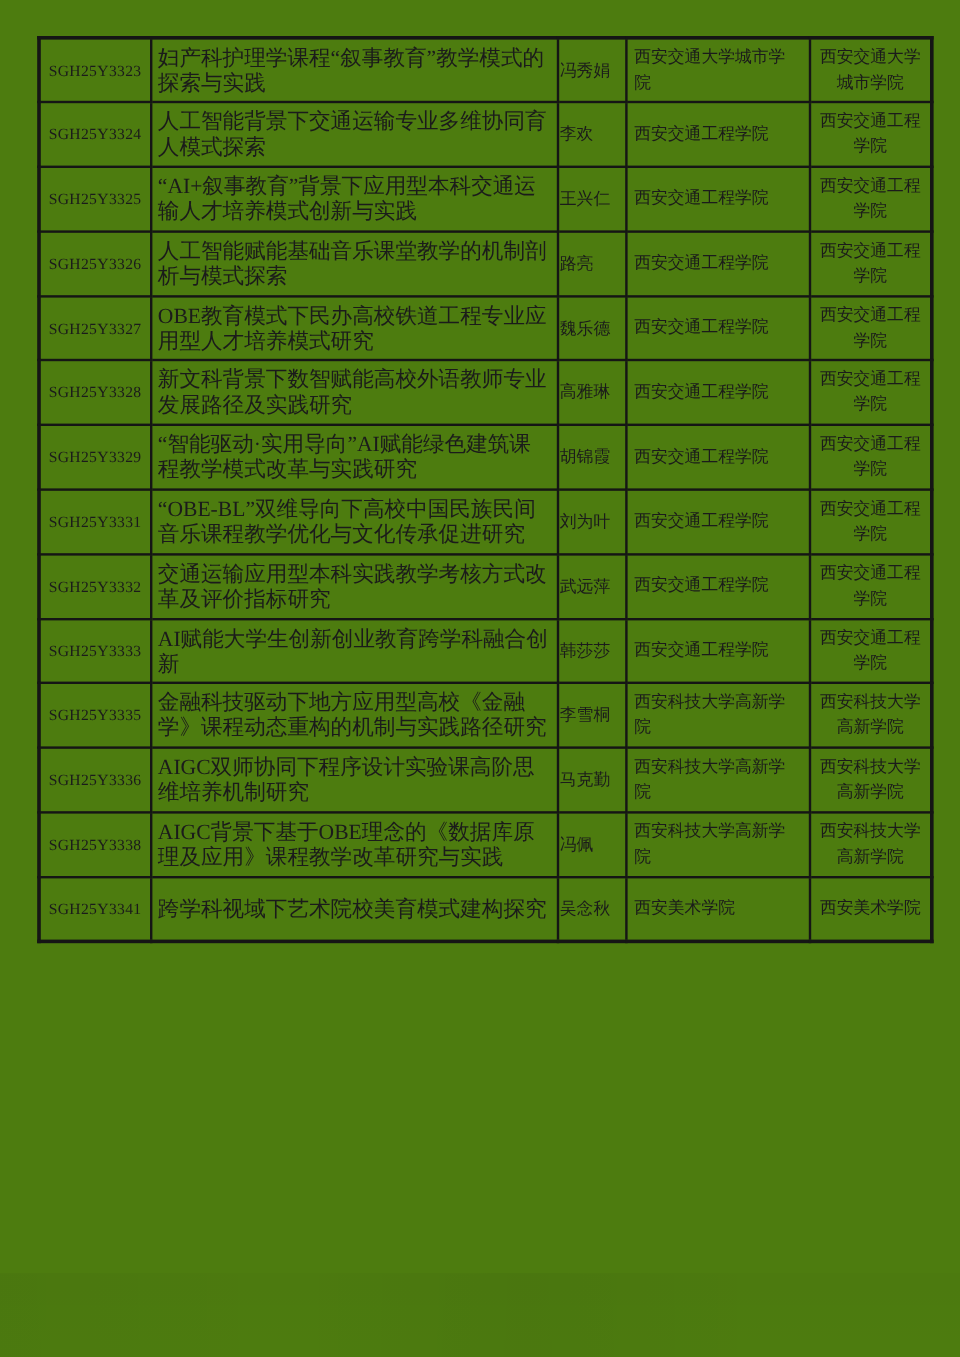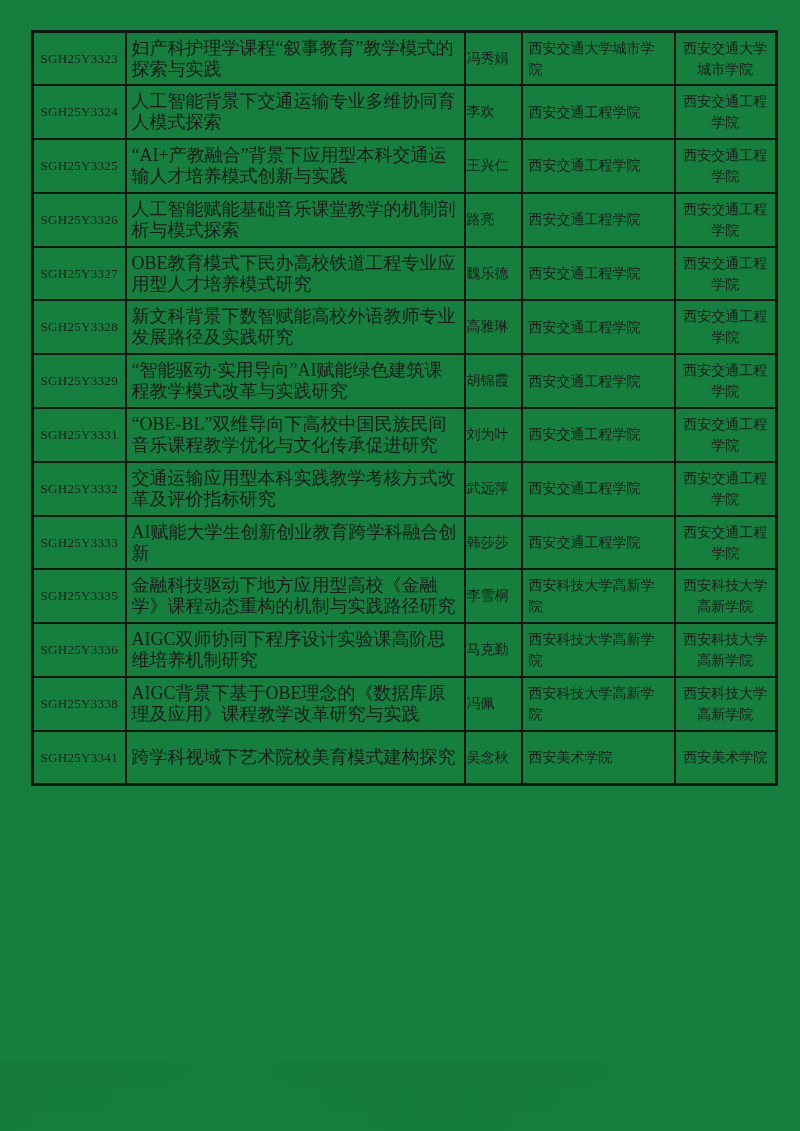--- a/index.html
+++ b/index.html
@@ -4,21 +4,21 @@
 <style>
   html, body {
     margin: 0;
     padding: 0;
     background: #ffffff;
   }
   .page {
     position: relative;
     width: 800px;
     height: 1131px;
-    background: #15803d;
+    background: #4d7c0f;
     overflow: hidden;
     font-family: "Liberation Serif", "DejaVu Serif", serif;
     color: #1b1b1b;
   }
   
   .scan-noise {
     position: absolute;
     left: 0;
     bottom: 0;
     width: 800px;
@@ -100,21 +100,21 @@
   </tr>
         <tr class="prow">
     <td class="c-id">SGH25Y3324</td>
     <td class="c-title">人工智能背景下交通运输专业多维协同育人模式探索</td>
     <td class="c-name">李欢</td>
     <td class="c-org1">西安交通工程学院</td>
     <td class="c-org2">西安交通工程学院</td>
   </tr>
         <tr class="prow">
     <td class="c-id">SGH25Y3325</td>
-    <td class="c-title">“AI+产教融合”背景下应用型本科交通运输人才培养模式创新与实践</td>
+    <td class="c-title">“AI+叙事教育”背景下应用型本科交通运输人才培养模式创新与实践</td>
     <td class="c-name">王兴仁</td>
     <td class="c-org1">西安交通工程学院</td>
     <td class="c-org2">西安交通工程学院</td>
   </tr>
         <tr class="prow">
     <td class="c-id">SGH25Y3326</td>
     <td class="c-title">人工智能赋能基础音乐课堂教学的机制剖析与模式探索</td>
     <td class="c-name">路亮</td>
     <td class="c-org1">西安交通工程学院</td>
     <td class="c-org2">西安交通工程学院</td>

